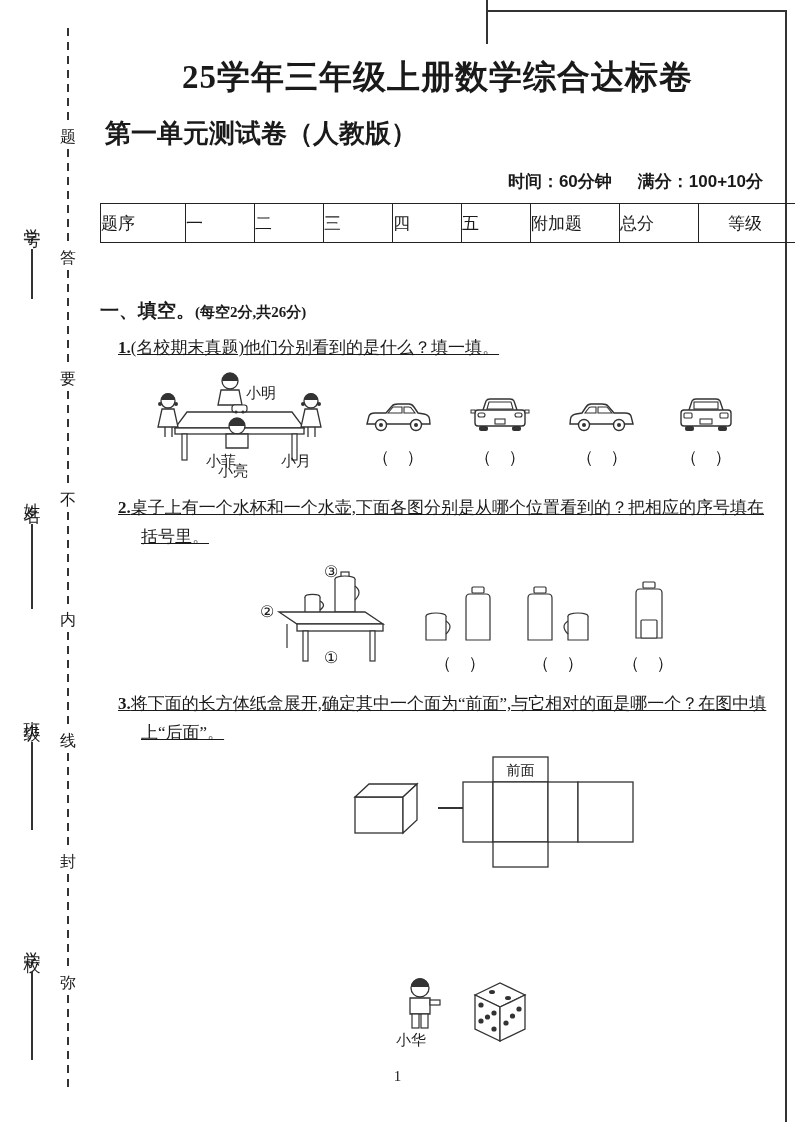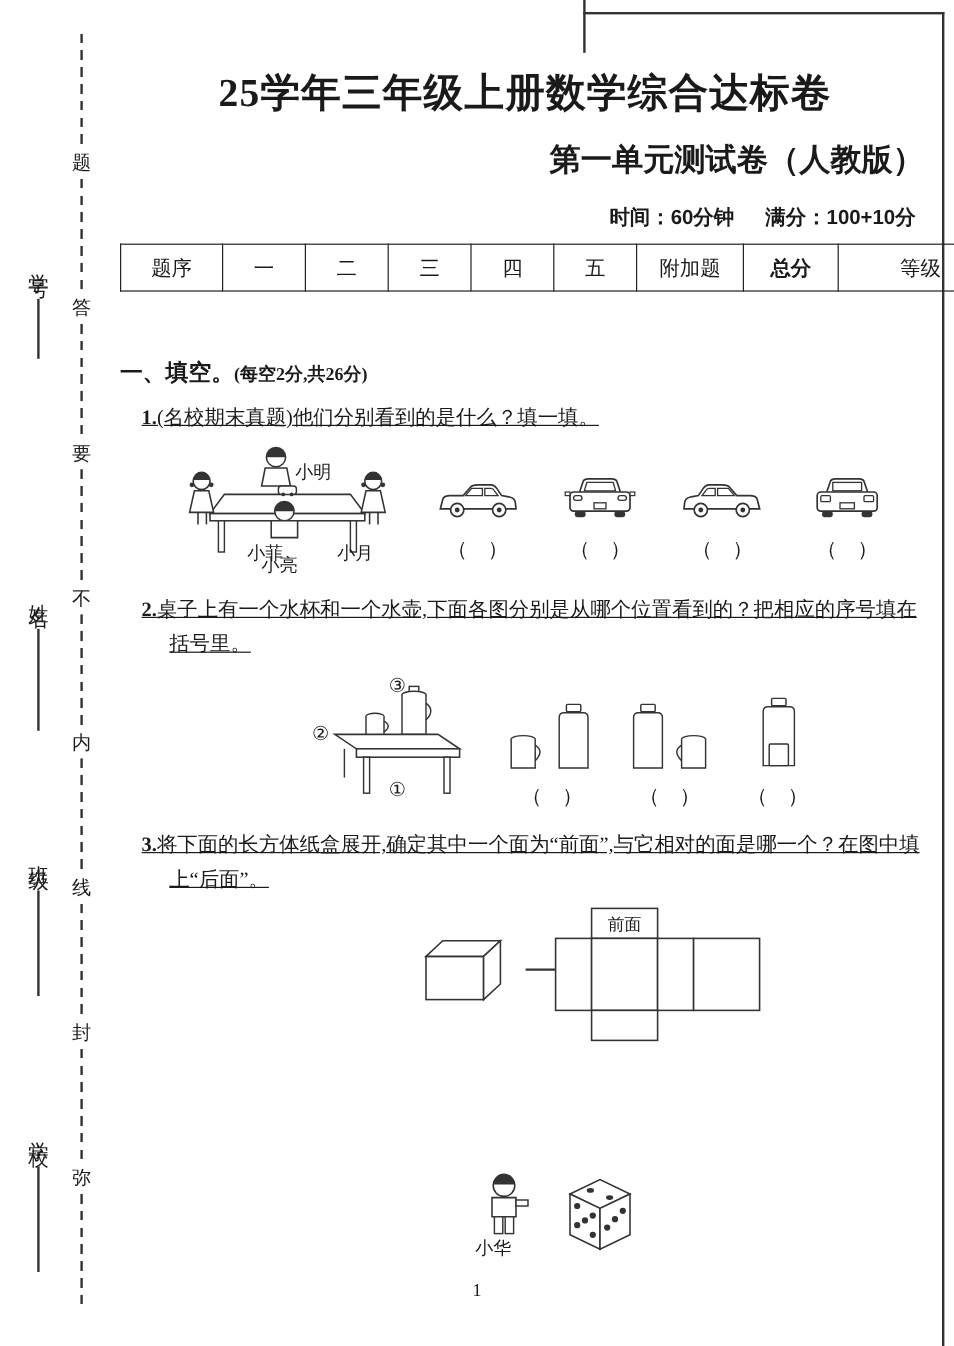--- a/index.html
+++ b/index.html
@@ -15,28 +15,28 @@
   .field .lbl{writing-mode:vertical-lr;text-orientation:upright;font-size:17px;
               letter-spacing:4px;line-height:1;}
   .field .fill-line{width:1.3px;background:#333;}
   .seal-strip{display:flex;flex-direction:column;align-items:center;width:20px;}
   .seal-strip .conn{width:1.8px;flex:1;
      background:repeating-linear-gradient(to bottom,#333 0 8px,transparent 8px 14px);}
   .seal-strip .ch{font-size:16px;line-height:1;padding:4px 0;}
 
   
   .title{font-size:33px;font-weight:bold;text-align:center;letter-spacing:1px;}
-  .subtitle{font-size:26px;font-weight:bold;text-align:right;}
+  .subtitle{font-size:26px;font-weight:bold;text-align:left;}
   .meta{font-size:17px;font-weight:bold;text-align:right;
         font-family:"Liberation Sans","DejaVu Sans",sans-serif;}
   .meta .gap{margin-left:26px;}
 
   
   table.score{border-collapse:collapse;table-layout:fixed;}
-  table.score td{border:1.6px solid #222;height:38px;text-align:center;
+  table.score td{border:1.6px solid #222;height:38px;text-align:left;
                  font-size:17px;padding:0;}
 
   
   .sec-head{font-size:19px;font-weight:bold;}
   .sec-head .note{font-size:15px;font-weight:bold;}
   .q-text{font-size:17px;line-height:1.7;padding-left:23px;text-indent:-23px;text-decoration:underline;}
   .q-num{font-weight:bold;}
   .fig-label{font-size:15px;}
   .circ-label{font-size:16px;}
   .blank{font-size:17px;text-align:center;white-space:nowrap;}
@@ -98,21 +98,21 @@
   <table class="score abs" style="left:100px;top:203px;width:668px;">
     <tbody>
         <tr>
       <td style="width:84px;">题序</td>
       <td style="width:68px;">一</td>
       <td style="width:68px;">二</td>
       <td style="width:68px;">三</td>
       <td style="width:68px;">四</td>
       <td style="width:68px;">五</td>
       <td style="width:88px;">附加题</td>
-      <td style="width:78px;font-weight:bold;">总分</td>
+      <td style="width:78px;">总分</td>
       <td style="width:78px;padding-left:29px;">等级</td>
     </tr>
   </tbody>
     </table>
 
   <div class="abs sec-head" style="left:100px;top:298px;">
     <span>一、填空。</span><span class="note">(每空2分,共26分)</span>
   </div>
 
   <div class="abs q-text" style="left:118px;top:334px;width:650px;">

